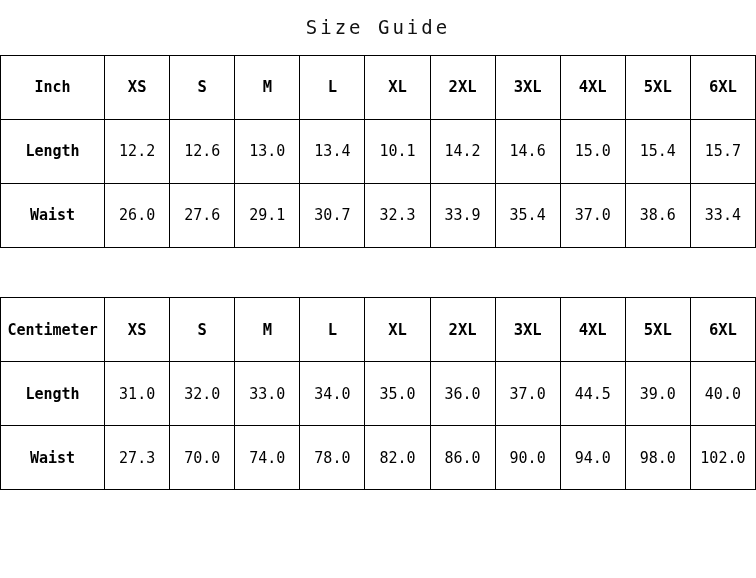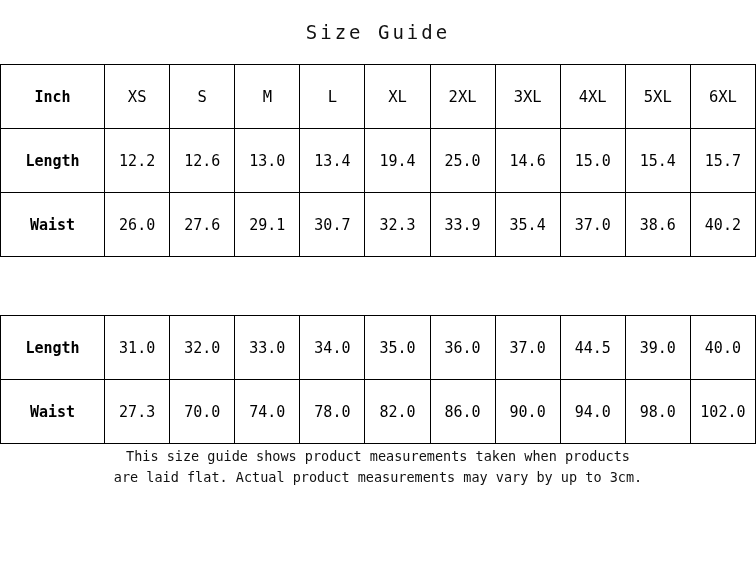--- a/index.html
+++ b/index.html
@@ -43,21 +43,21 @@
     border: 1px solid #000000;
     height: 64px;
     text-align: center;
     vertical-align: middle;
     font-size: 15px;
     font-weight: normal;
     font-family: "DejaVu Sans Mono", "Liberation Mono", monospace;
     padding: 0;
   }
   table.size-table th {
-    font-weight: normal;
+    font-weight: bold;
     font-size: 15.5px;
   }
   table.size-table th.rowlabel,
   table.size-table td.rowlabel {
     font-weight: bold;
     font-size: 15px;
   }
   .col-first { width: 104px; }
   .col-rest { width: 65px; }
   .gap {
@@ -113,39 +113,39 @@
         <th>4XL</th>
         <th>5XL</th>
         <th>6XL</th>
       </tr>
       <tr>
         <td class="rowlabel">Length</td>
         <td>12.2</td>
         <td>12.6</td>
         <td>13.0</td>
         <td>13.4</td>
-        <td>19.4</td>
-        <td>25.0</td>
+        <td>10.1</td>
+        <td>14.2</td>
         <td>14.6</td>
         <td>15.0</td>
         <td>15.4</td>
         <td>15.7</td>
       </tr>
       <tr>
         <td class="rowlabel">Waist</td>
         <td>26.0</td>
         <td>27.6</td>
         <td>29.1</td>
         <td>30.7</td>
         <td>32.3</td>
         <td>33.9</td>
         <td>35.4</td>
         <td>37.0</td>
         <td>38.6</td>
-        <td>40.2</td>
+        <td>33.4</td>
       </tr>
     </tbody>
   </table>
 
   <div class="gap"></div>
 
   <table class="size-table">
     <colgroup>
       <col class="col-first">
       <col class="col-rest">
@@ -153,20 +153,33 @@
         <col class="col-rest">
         <col class="col-rest">
         <col class="col-rest">
       <col class="col-rest">
         <col class="col-rest">
         <col class="col-rest">
         <col class="col-rest">
         <col class="col-rest">
     </colgroup>
     <tbody>
+      <tr>
+        <th class="rowlabel">Centimeter</th>
+        <th>XS</th>
+        <th>S</th>
+        <th>M</th>
+        <th>L</th>
+        <th>XL</th>
+        <th>2XL</th>
+        <th>3XL</th>
+        <th>4XL</th>
+        <th>5XL</th>
+        <th>6XL</th>
+      </tr>
       <tr>
         <td class="rowlabel">Length</td>
         <td>31.0</td>
         <td>32.0</td>
         <td>33.0</td>
         <td>34.0</td>
         <td>35.0</td>
         <td>36.0</td>
         <td>37.0</td>
         <td>44.5</td>
@@ -182,18 +195,14 @@
         <td>82.0</td>
         <td>86.0</td>
         <td>90.0</td>
         <td>94.0</td>
         <td>98.0</td>
         <td>102.0</td>
       </tr>
     </tbody>
   </table>
 
-  <div class="footer">
-    <div>This size guide shows product measurements taken when products</div>
-    <div>are laid flat. Actual product measurements may vary by up to 3cm.</div>
-  </div>
 
 </div>
 
 </body></html>

